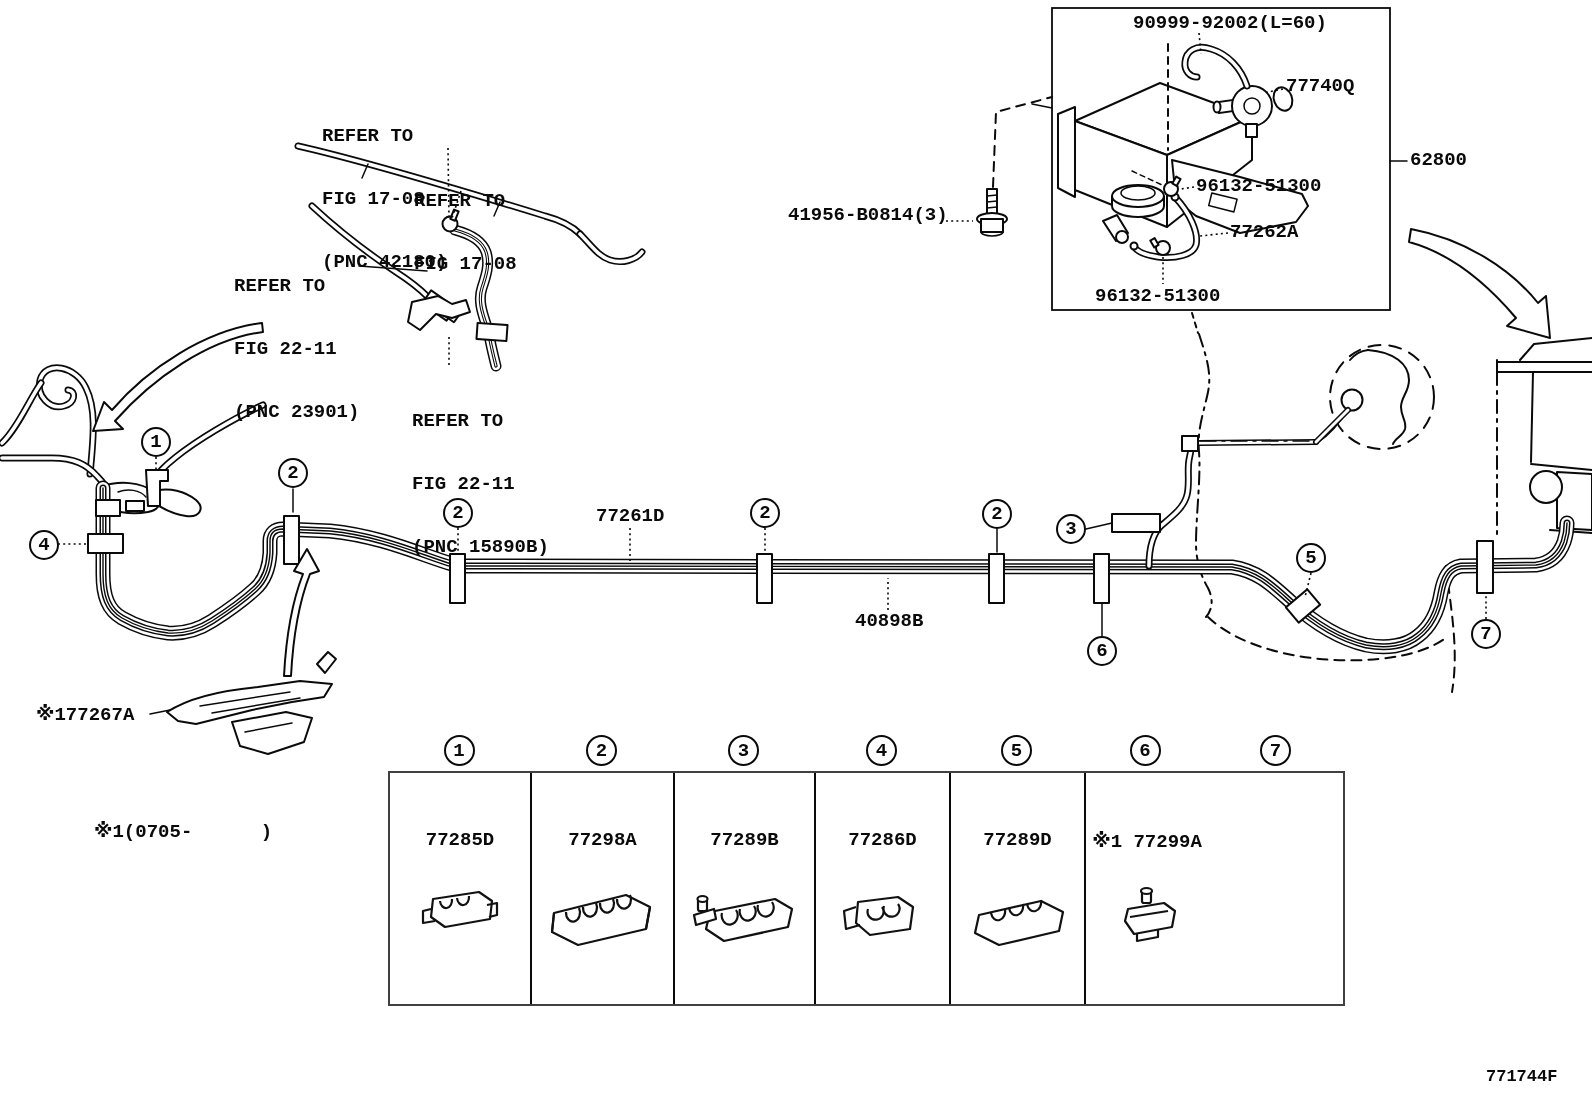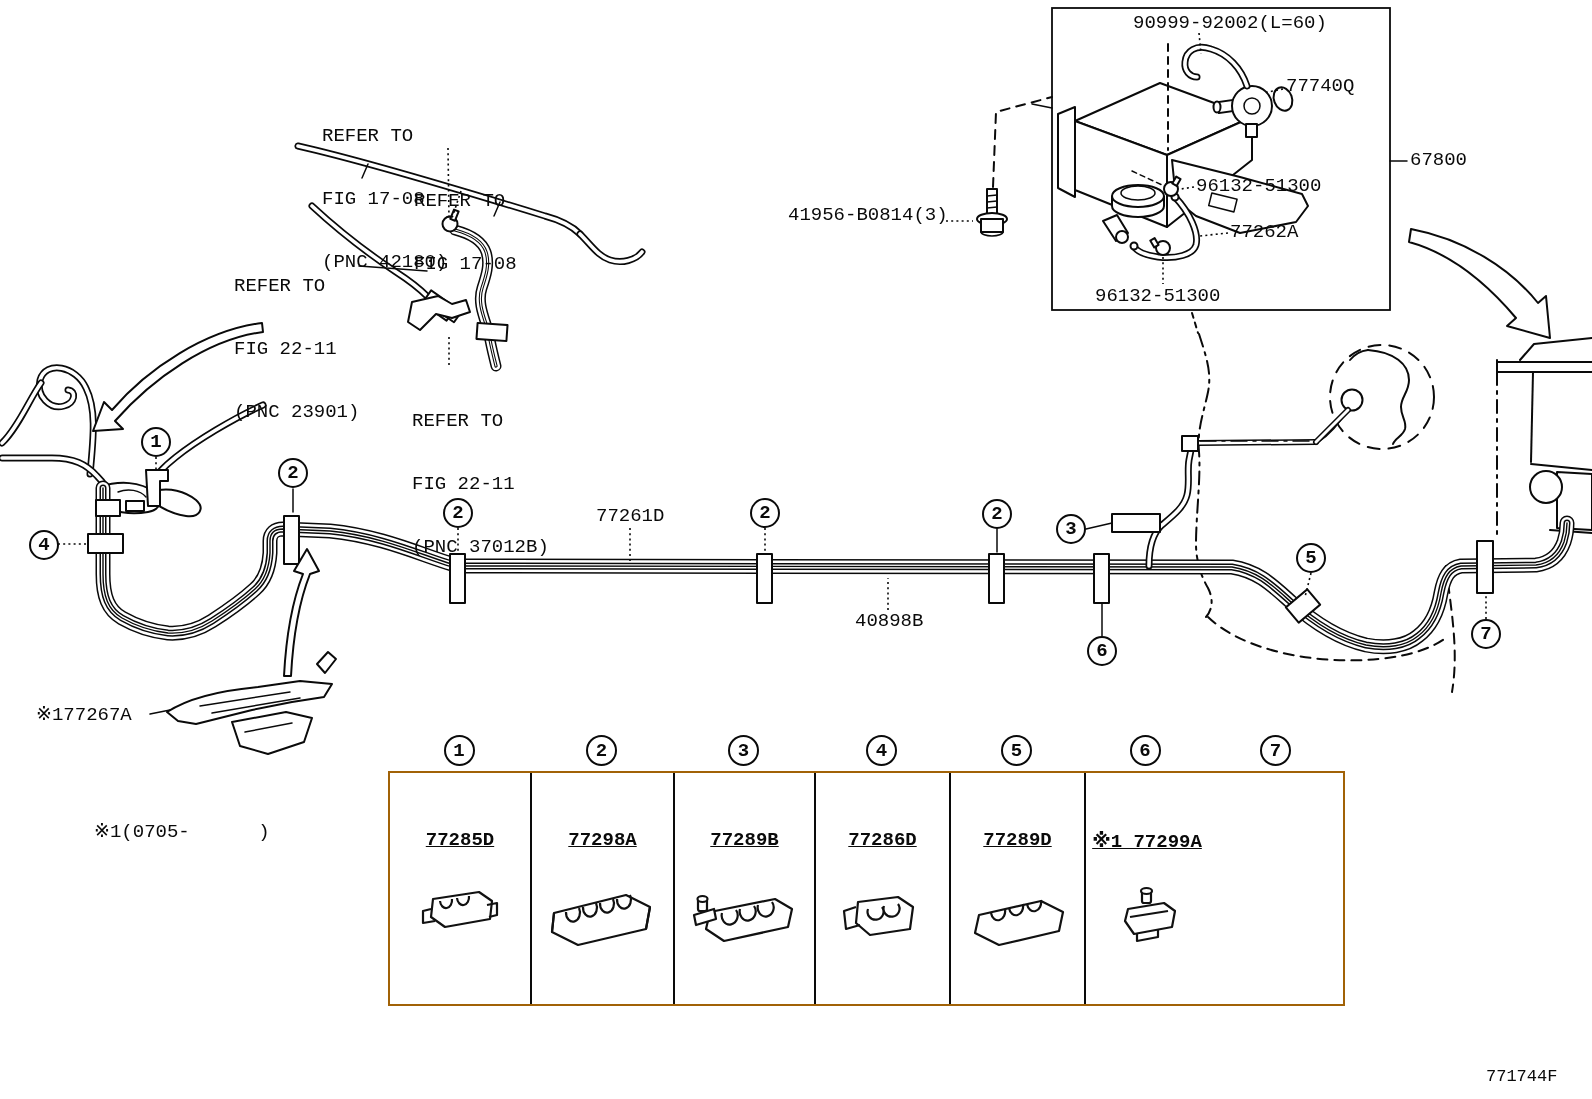--- a/index.html
+++ b/index.html
@@ -11,31 +11,31 @@
   .w6{stroke-width:6;} .w3{stroke:#fff;stroke-width:3;}
   .b15{stroke-width:15;} .b12{stroke:#fff;stroke-width:12;} .b7{stroke-width:7;}
   .b4{stroke:#fff;stroke-width:4;} .b14{stroke-width:1.4;}
   .p11{stroke-width:11;} .p8{stroke:#fff;stroke-width:8;} .p32{stroke-width:3.2;} .p11w{stroke:#fff;stroke-width:1.1;}
   .sh{fill:#fff;stroke:#0a0a0a;stroke-width:2;stroke-linejoin:round;}
   .ln{fill:none;stroke:#0a0a0a;stroke-width:2;stroke-linecap:round;stroke-linejoin:round;}
   .thin{stroke-width:1.5;}
   .dot{fill:none;stroke:#0a0a0a;stroke-width:1.6;stroke-dasharray:2 3.2;}
   .dd{stroke-dasharray:13 6 3 6;}
   .dsh{stroke-dasharray:10 7;}
-  .lbl{position:absolute;font-weight:400;font-size:19px;line-height:21px;white-space:pre;letter-spacing:0;}
+  .lbl{position:absolute;font-weight:700;font-size:19px;line-height:21px;white-space:pre;letter-spacing:0;}
   .callout{position:absolute;width:30px;height:30px;border:2.4px solid #0a0a0a;border-radius:50%;
            background:#fff;display:flex;align-items:center;justify-content:center;
            font-weight:700;font-size:19px;box-sizing:border-box;z-index:5;}
   #parts-table-wrap{position:absolute;left:388px;top:735px;width:957px;z-index:4;}
   #tbl-heads{display:grid;grid-template-columns:142px 143px 141px 135px 135px 122px 139px;height:36px;}
   .tbl-head{display:flex;align-items:flex-start;justify-content:center;}
   .tbl-circle{width:31px;height:31px;border:2.4px solid #0a0a0a;border-radius:50%;background:#fff;
               display:flex;align-items:center;justify-content:center;font-weight:700;font-size:19px;box-sizing:border-box;}
   #tbl-box{display:grid;grid-template-columns:142px 143px 141px 135px 135px 122px 139px;
-           border:2px solid #a16207;height:231px;box-sizing:content-box;background:#fff;text-decoration:underline;}
+           border:2px solid #404040;height:231px;box-sizing:content-box;background:#fff;}
   .tbl-cell{border-right:2px solid #0a0a0a;display:flex;flex-direction:column;align-items:center;box-sizing:border-box;}
   .tbl-cell:last-child{border-right:none;}
   .part-label{font-weight:700;font-size:19px;margin-top:56px;white-space:pre;}
   .clip-svg{margin-top:6px;}
 </style>
 </head>
 <body>
 
 <div id="stage">
 
@@ -258,26 +258,26 @@
     <div>FIG 17-08</div>
   </div>
   <div class="lbl" style="left:234px;top:234px">
     <div>REFER TO</div>
     <div>FIG 22-11</div>
     <div>(PNC 23901)</div>
   </div>
   <div class="lbl" style="left:412px;top:369px">
     <div>REFER TO</div>
     <div>FIG 22-11</div>
-    <div>(PNC 37012B)</div>
+    <div>(PNC 15890B)</div>
   </div>
 
   <div class="lbl" style="left:1133px;top:13px">90999-92002(L=60)</div>
   <div class="lbl" style="left:1286px;top:76px">77740Q</div>
-  <div class="lbl" style="left:1410px;top:150px">67800</div>
+  <div class="lbl" style="left:1410px;top:150px">62800</div>
   <div class="lbl" style="left:1196px;top:176px">96132-51300</div>
   <div class="lbl" style="left:1230px;top:222px">77262A</div>
   <div class="lbl" style="left:1095px;top:286px">96132-51300</div>
   <div class="lbl" style="left:788px;top:205px">41956-B0814(3)</div>
 
   <div class="lbl" style="left:596px;top:506px">77261D</div>
   <div class="lbl" style="left:855px;top:611px">40898B</div>
   <div class="lbl" style="left:36px;top:705px">※177267A</div>
   <div class="lbl" style="left:94px;top:822px">※1(0705-      )</div>
   <div class="lbl" style="left:1486px;top:1066px;font-size:17px">771744F</div>

